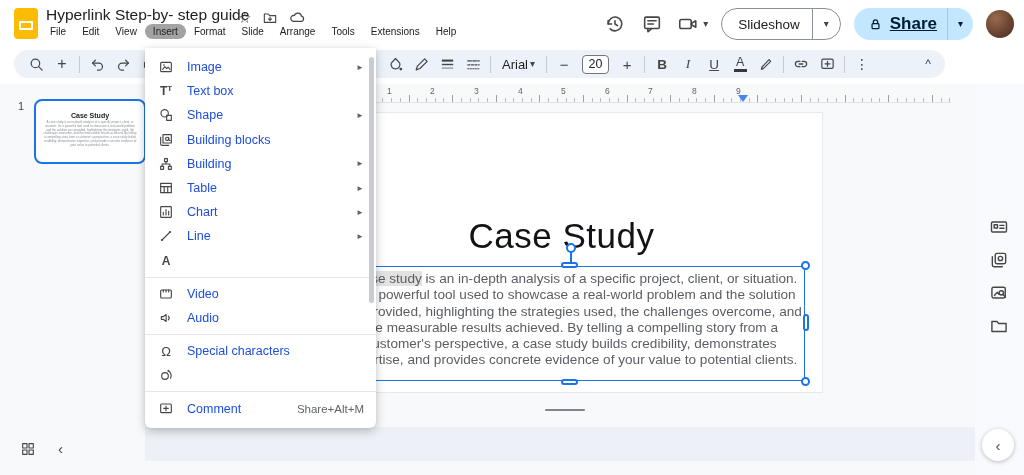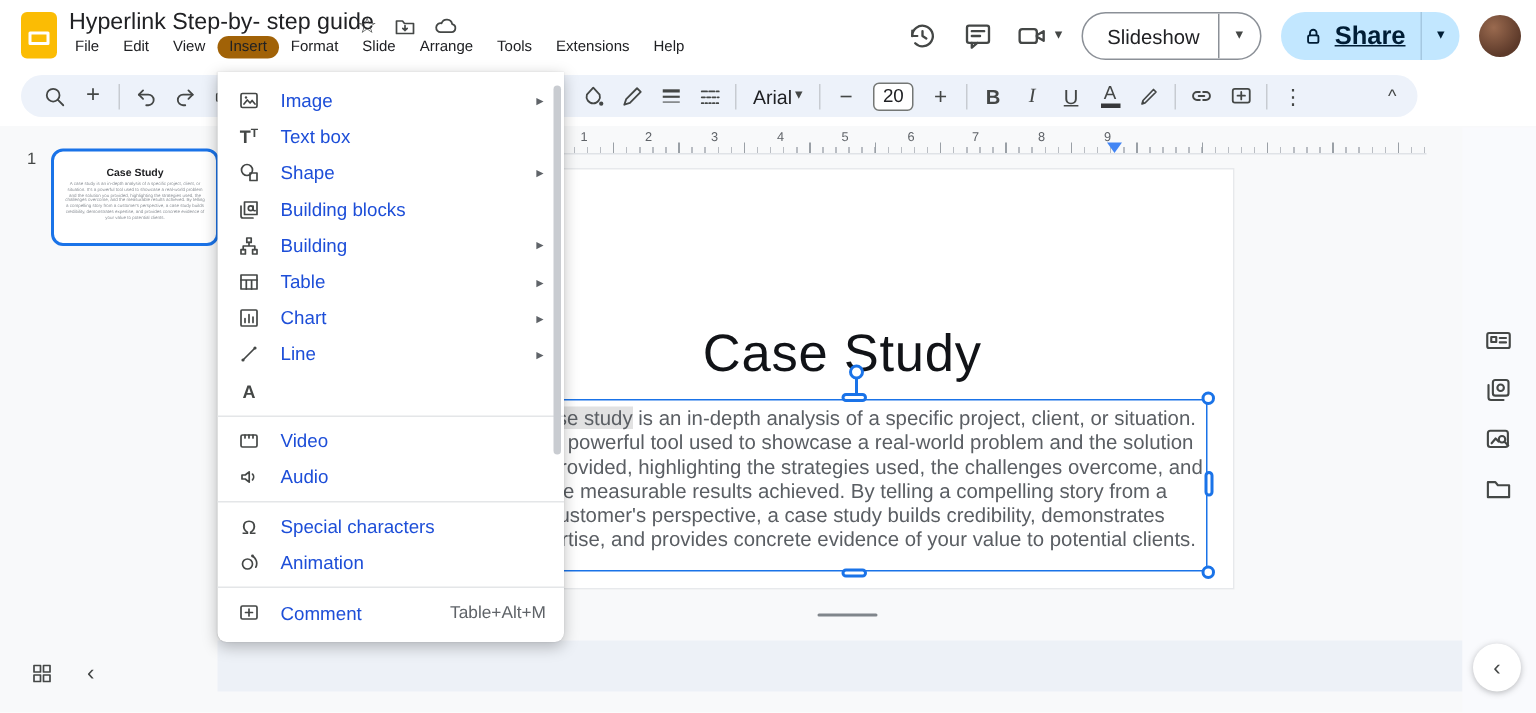--- a/index.html
+++ b/index.html
@@ -12,21 +12,21 @@
 
   
   #topbar { position:absolute; left:0; top:0; width:1024px; height:48px; background:#fff; z-index:20; }
   #logo { position:absolute; left:14px; top:8px; width:24px; height:31px; background:#fbbc04; border-radius:4px; }
   #logo .bar { position:absolute; left:5px; top:13px; width:14px; height:9px; border:2.5px solid #fff; border-radius:1px; }
   #doc-title { position:absolute; left:46px; top:6px; font-size:15.5px; color:#202124; white-space:nowrap; }
   #title-icons { position:absolute; left:238px; top:9px; display:flex; gap:11px; align-items:center; color:#444746; }
   #title-icons .star { font-size:15px; line-height:15px; }
   #menubar { position:absolute; left:42px; top:24px; display:flex; font-size:10px; color:#202124; }
   #menubar .mb { padding:2px 8px; border-radius:9px; cursor:default; }
-  #menubar .mb.active { background:#a16207; }
+  #menubar .mb.active { background:#a3a3a3; }
   #tb-right { position:absolute; right:10px; top:0; height:48px; display:flex; align-items:center; gap:13px; }
   .tbr-ic { width:24px; height:24px; display:flex; align-items:center; justify-content:center; }
   .cam-wrap { display:flex; align-items:center; gap:4px; color:#444746; }
   .caret { font-size:10px; color:#444746; line-height:10px; }
   #slideshow-btn { height:32px; border:1px solid #8b9097; border-radius:16px; display:flex; align-items:center; background:#fff; overflow:hidden; }
   #slideshow-btn .lbl { padding:0 12px 0 16px; font-size:13.5px; color:#202124; }
   #slideshow-btn .split { width:28px; align-self:stretch; display:flex; align-items:center; justify-content:center; border-left:1px solid #8b9097; }
   #share-btn { height:32px; border-radius:16px; background:#c2e7ff; display:flex; align-items:center; overflow:hidden; }
   #share-btn .main { display:flex; align-items:center; gap:7px; padding:0 10px 0 14px; }
   #share-btn .lbl { font-size:17px; font-weight:600; color:#001d35;text-decoration:underline; }
@@ -461,35 +461,34 @@
     <div class="mi">
       <span class="mic">
           <svg width="16" height="16" viewBox="0 0 24 24">
             <g class="ic" stroke-width="1.6">
               <circle cx="10.5" cy="13.5" r="5"></circle>
               <path d="M15.5 5.5a8.5 8.5 0 0 1 3.3 11.2"></path>
               <circle class="icf" cx="15.5" cy="5.5" r="1.4"></circle>
             </g>
           </svg>
         </span>
-      <span class="mil">Animation</span>
       <span class="mia"></span>
     </div>
     <div class="mdiv"></div>
     <div class="mi">
       <span class="mic">
           <svg width="16" height="16" viewBox="0 0 24 24">
             <g class="ic" stroke-width="1.6">
               <rect x="4" y="4.5" width="16" height="13" rx="1.5"></rect>
               <path d="M12 7.5v7M8.5 11h7"></path>
             </g>
           </svg>
         </span>
       <span class="mil">Comment</span>
-      <span class="mis">Table+Alt+M</span>
+      <span class="mis">Share+Alt+M</span>
     </div>
     <div class="msb"></div>
   </div>
 
   <div id="topbar">
     <div id="logo">
         <div class="bar"></div>
       </div>
     <div id="doc-title">Hyperlink Step-by- step guide</div>
     <div id="title-icons">

